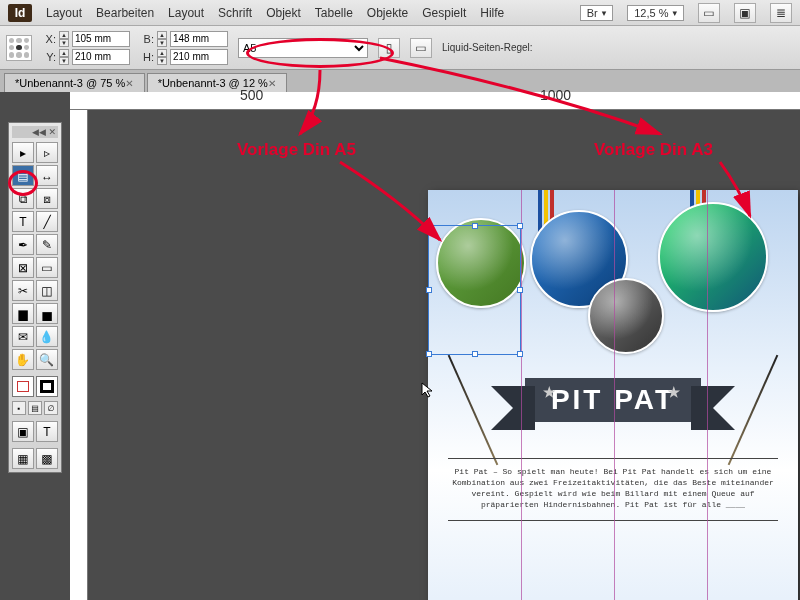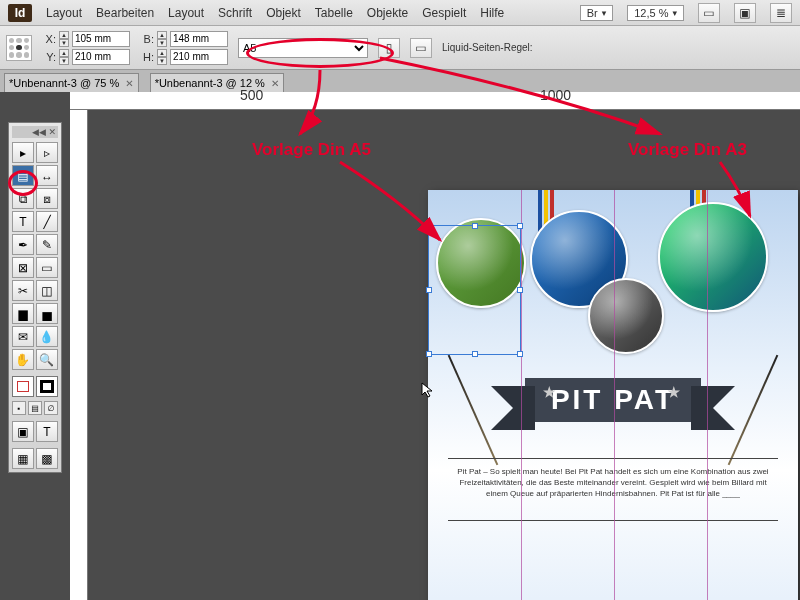--- a/index.html
+++ b/index.html
@@ -28,21 +28,21 @@
   .preset-dd { position:relative;text-decoration:underline; }
   .preset-dd select { width:130px; height:20px; font-size:11px; border:1px solid #999; background:#fff; }
   .liquid-group { display:flex; flex-direction:column; gap:16px; font-size:10px; }
   .liquid-group select { width:170px; height:18px; font-size:10px; border:1px solid #999; }
   .chk-col { display:flex; flex-direction:column; gap:2px; font-size:10px; }
   .chk-row { display:flex; align-items:center; gap:4px; }
   .chk-row input { width:12px; height:12px; }
 
   
   .tabstrip { height:22px; background:#b9b9b9; display:flex; align-items:flex-end; padding-left:4px; font-size:11px; }
-  .tab { background:#d6d6d6; border:1px solid #888; border-bottom:none; padding:3px 4px; margin-right:11px; display:flex; align-items:center; gap:6px; }
+  .tab { background:#d6d6d6; border:1px solid #888; border-bottom:none; padding:3px 10px; margin-right:2px; display:flex; align-items:center; }
   .tab.inactive { background:#cfcfcf; }
   .tab .close { font-size:10px; color:#666; }
 
   
   .ruler-h { position:absolute; left:70px; right:0; top:92px; height:18px; background:#fff; border-bottom:1px solid #777; font-size:9px; display:flex; align-items:flex-end; }
   .ruler-h .lab { position:absolute; bottom:6px; font-size:14px; color:#333; }
   .ruler-v { position:absolute; left:70px; top:110px; bottom:0; width:18px; background:#fff; border-right:1px solid #777; }
   .ruler-corner { position:absolute; left:70px; top:92px; width:18px; height:18px; background:#fff; border:1px solid #777; }
 
   
@@ -85,21 +85,21 @@
   .banner .ribbon::before,.banner .ribbon::after{ content:""; position:absolute; top:8px; width:0;height:0; border:22px solid #2c323c; }
   .banner .ribbon::before{ left:-34px; border-left-color:transparent;}
   .banner .ribbon::after{ right:-34px; border-right-color:transparent;}
   .banner .star{ color:#ccc; position:absolute; font-size:14px;}
   .banner .star.l{left:18px}.banner .star.r{right:18px}
   .cue { position:absolute; width:2px; height:120px; background:linear-gradient(#222,#875); }
   .cue.l{left:44px; top:160px; transform:rotate(-24deg);}
   .cue.r{right:44px; top:160px; transform:rotate(24deg);}
 
   .sub1 { position:absolute; left:0; right:0; top:252px; text-align:center; font-size:9px; font-weight:bold; letter-spacing:1px; color:#333; }
-  .body { position:absolute; left:20px; right:20px; top:276px; font-size:8px; line-height:11px; text-align:center; color:#333; }
+  .body { position:absolute; left:20px; right:20px; top:276px; font-size:8px; line-height:11px; text-align:center; color:#333;font-family:Liberation Mono, monospace; }
   .rule { position:absolute; left:20px; right:20px; border-top:1px solid #444; }
 
   
   .guide { position:absolute; background:#b04aa0; opacity:.7; }
   .guide.v{ width:1px; top:0; bottom:0;}
 
   
   .anno { position:absolute; color:#e4002b; font-weight:bold; font-size:17px; pointer-events:none; font-family:Arial,sans-serif; }
   svg.arrows { position:absolute; left:0; top:0; width:800px; height:600px; pointer-events:none; }
   .red-oval { position:absolute; border:3px solid #e4002b; border-radius:50%; pointer-events:none; }
@@ -315,22 +315,22 @@
 
   <div class="cursor-page">
     <svg viewBox="0 0 14 16">
         <path d="M1 1 L1 13 L4 10 L7 15 L9 14 L6 9 L11 9 Z" fill="#fff" stroke="#000"></path>
       </svg>
   </div>
 </div>
 
 <div class="red-oval oval-preset"></div>
 <div class="red-oval oval-tool"></div>
-<div class="anno" style="left:252px; top:140px">Vorlage Din A5</div>
-<div class="anno" style="left:628px; top:140px">Vorlage Din A3</div>
+<div class="anno" style="left:237px; top:140px">Vorlage Din A5</div>
+<div class="anno" style="left:594px; top:140px">Vorlage Din A3</div>
 
 <svg class="arrows">
   <defs>
       <marker id="ah" markerWidth="10" markerHeight="10" refX="8" refY="3" orient="auto">
         <path d="M0,0 L9,3 L0,6 Z" fill="#e4002b"></path>
       </marker>
     </defs>
 
   <path d="M320 70 Q320 110 300 134" stroke="#e4002b" stroke-width="3" fill="none" marker-end="url(#ah)"></path>
 

